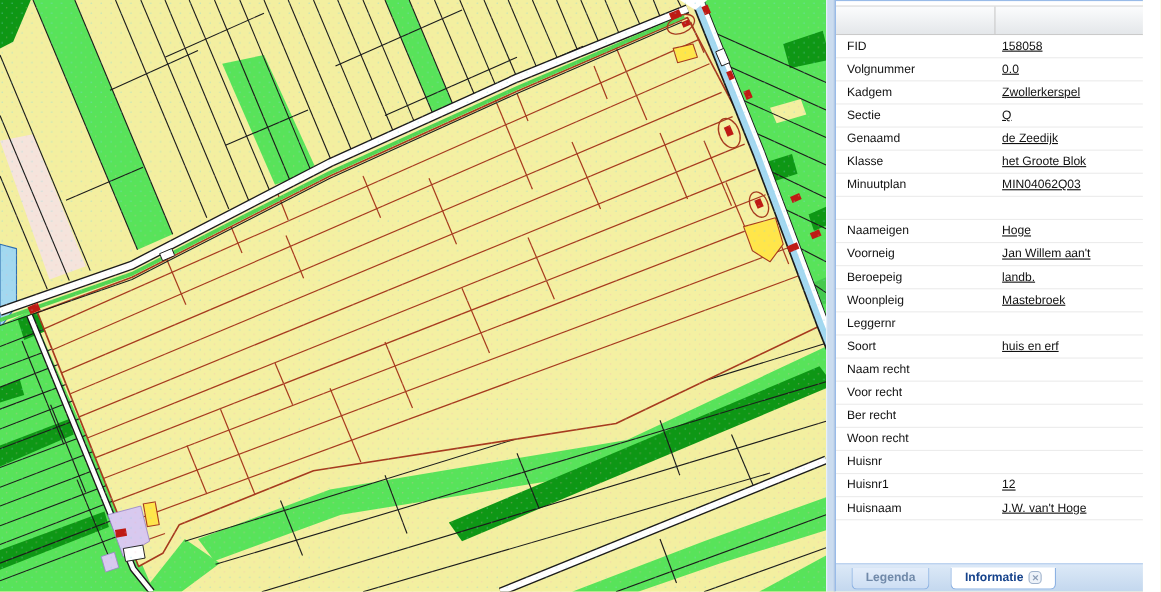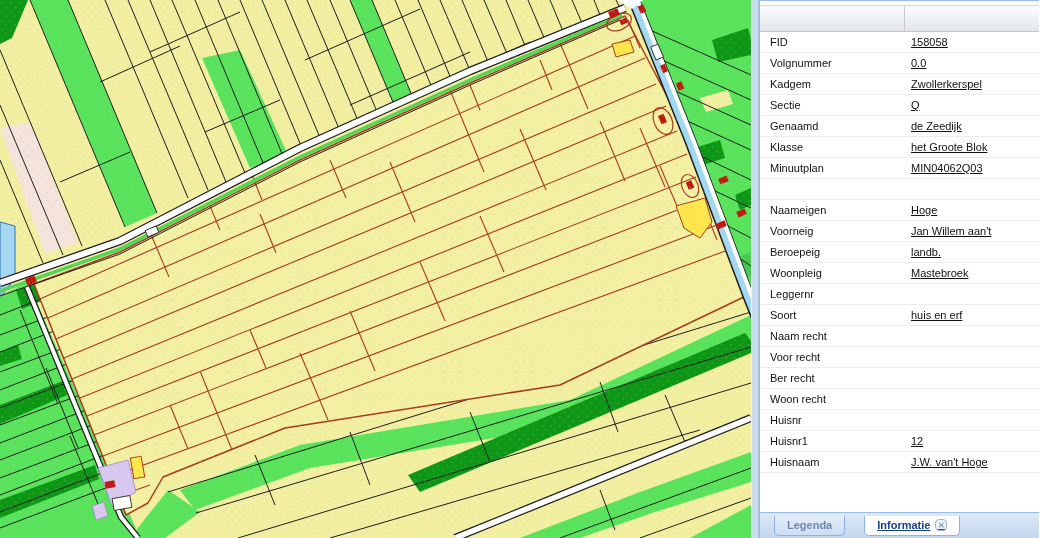--- a/index.html
+++ b/index.html
@@ -25,21 +25,21 @@
   .cell-label{width:145px;padding-left:10px;box-sizing:border-box;white-space:nowrap;overflow:hidden;}
   .cell-value{flex:1;padding-left:6px;white-space:nowrap;overflow:hidden;text-decoration:underline;}
   #scroll-gutter{position:absolute;right:0;top:0;bottom:0;width:7px;
                  background:#EDF3FB;border-left:1px solid #D4E0EE;}
   #tabbar{flex:0 0 25px;display:flex;align-items:center;gap:19px;padding-left:14px;
           background:linear-gradient(#DCE9F7,#C3D7EE);border-top:1px solid #99BBE8;}
   .tab{height:20px;line-height:19px;padding:0 12px;font-size:11px;
        border:1px solid #8DB2E3;border-top:none;border-radius:0 0 5px 5px;
        display:flex;align-items:center;gap:5px;cursor:pointer;box-sizing:border-box;}
   .tab.inactive{background:linear-gradient(#E3EDFA,#CDDEF3);color:#7089A9;font-weight:bold;}
-  .tab.active{background:#fff;color:#15428B;font-weight:bold;text-decoration:underline;}
+  .tab.active{background:#fff;color:#15428B;font-weight:bold;}
   .tab-close{display:inline-block;width:12px;height:12px;line-height:11px;text-align:center;
              font-size:8px;color:#8A9CB6;background:#EDF2F9;border:1px solid #9FB2CC;
              border-radius:4px;box-sizing:border-box;}
 </style>
 </head>
 <body>
 
 <div id="stage">
   <div id="map-area">
     <svg id="map-svg" viewBox="0 0 751 538" preserveAspectRatio="none">

